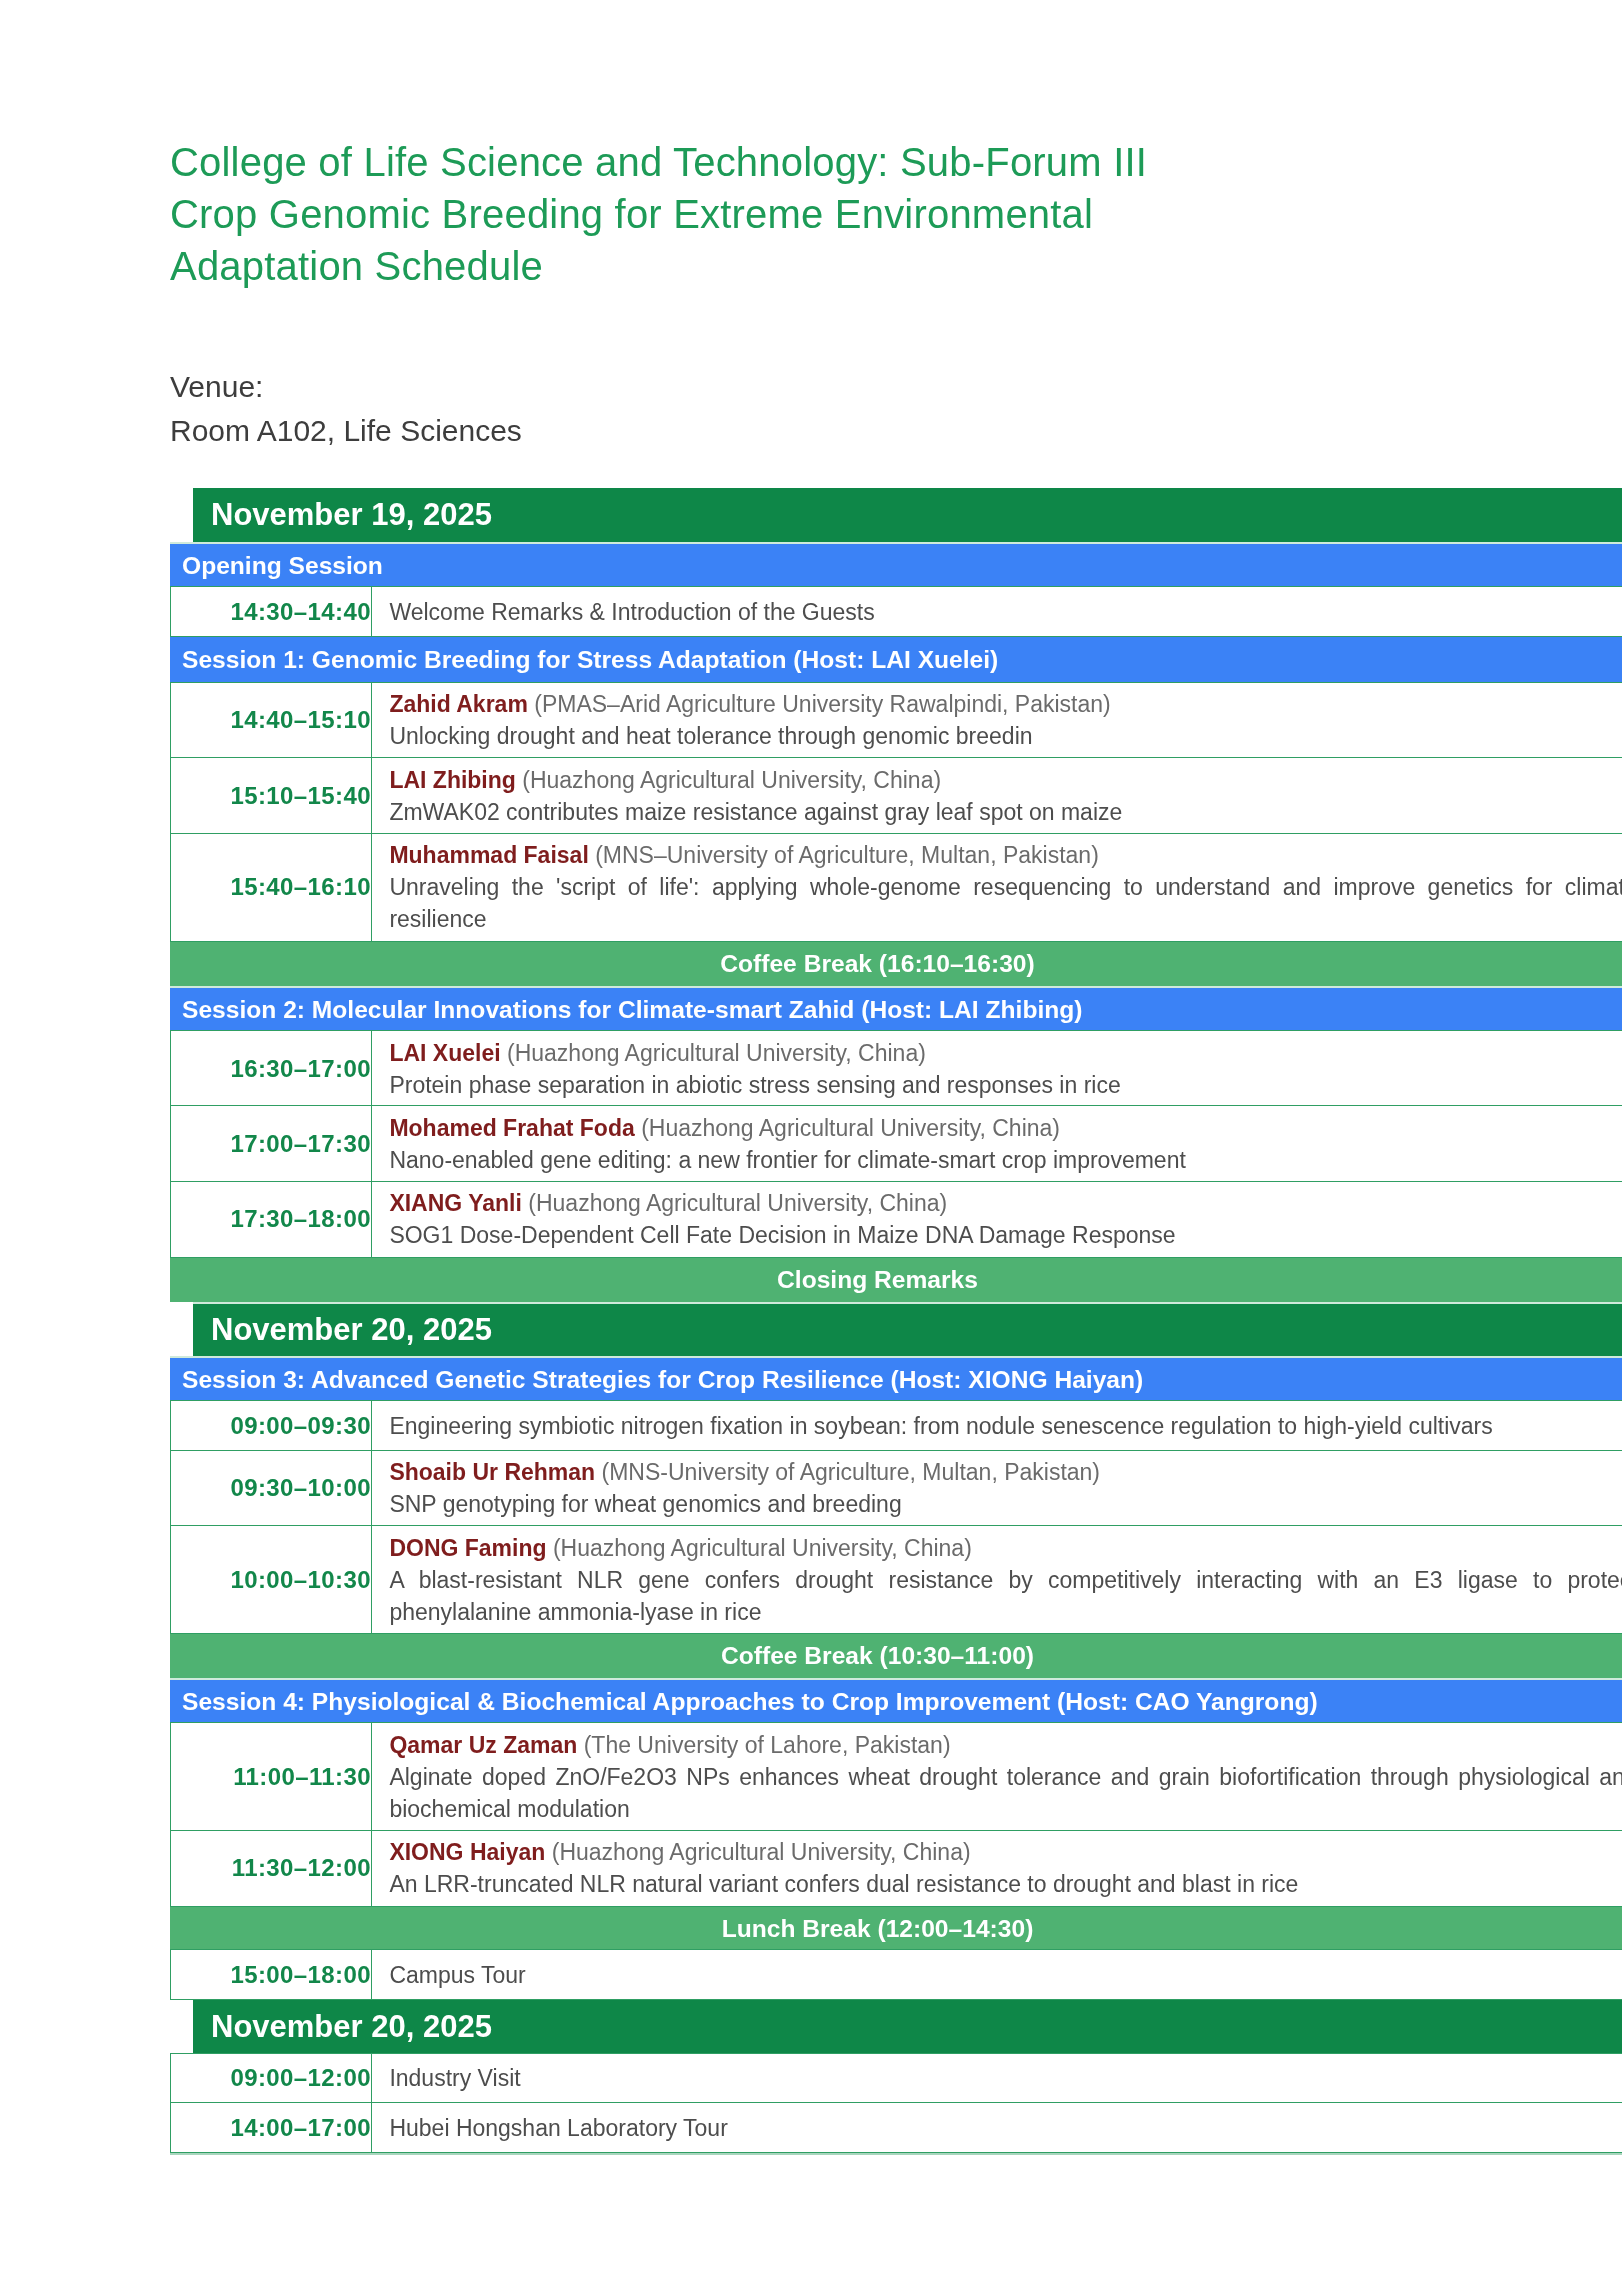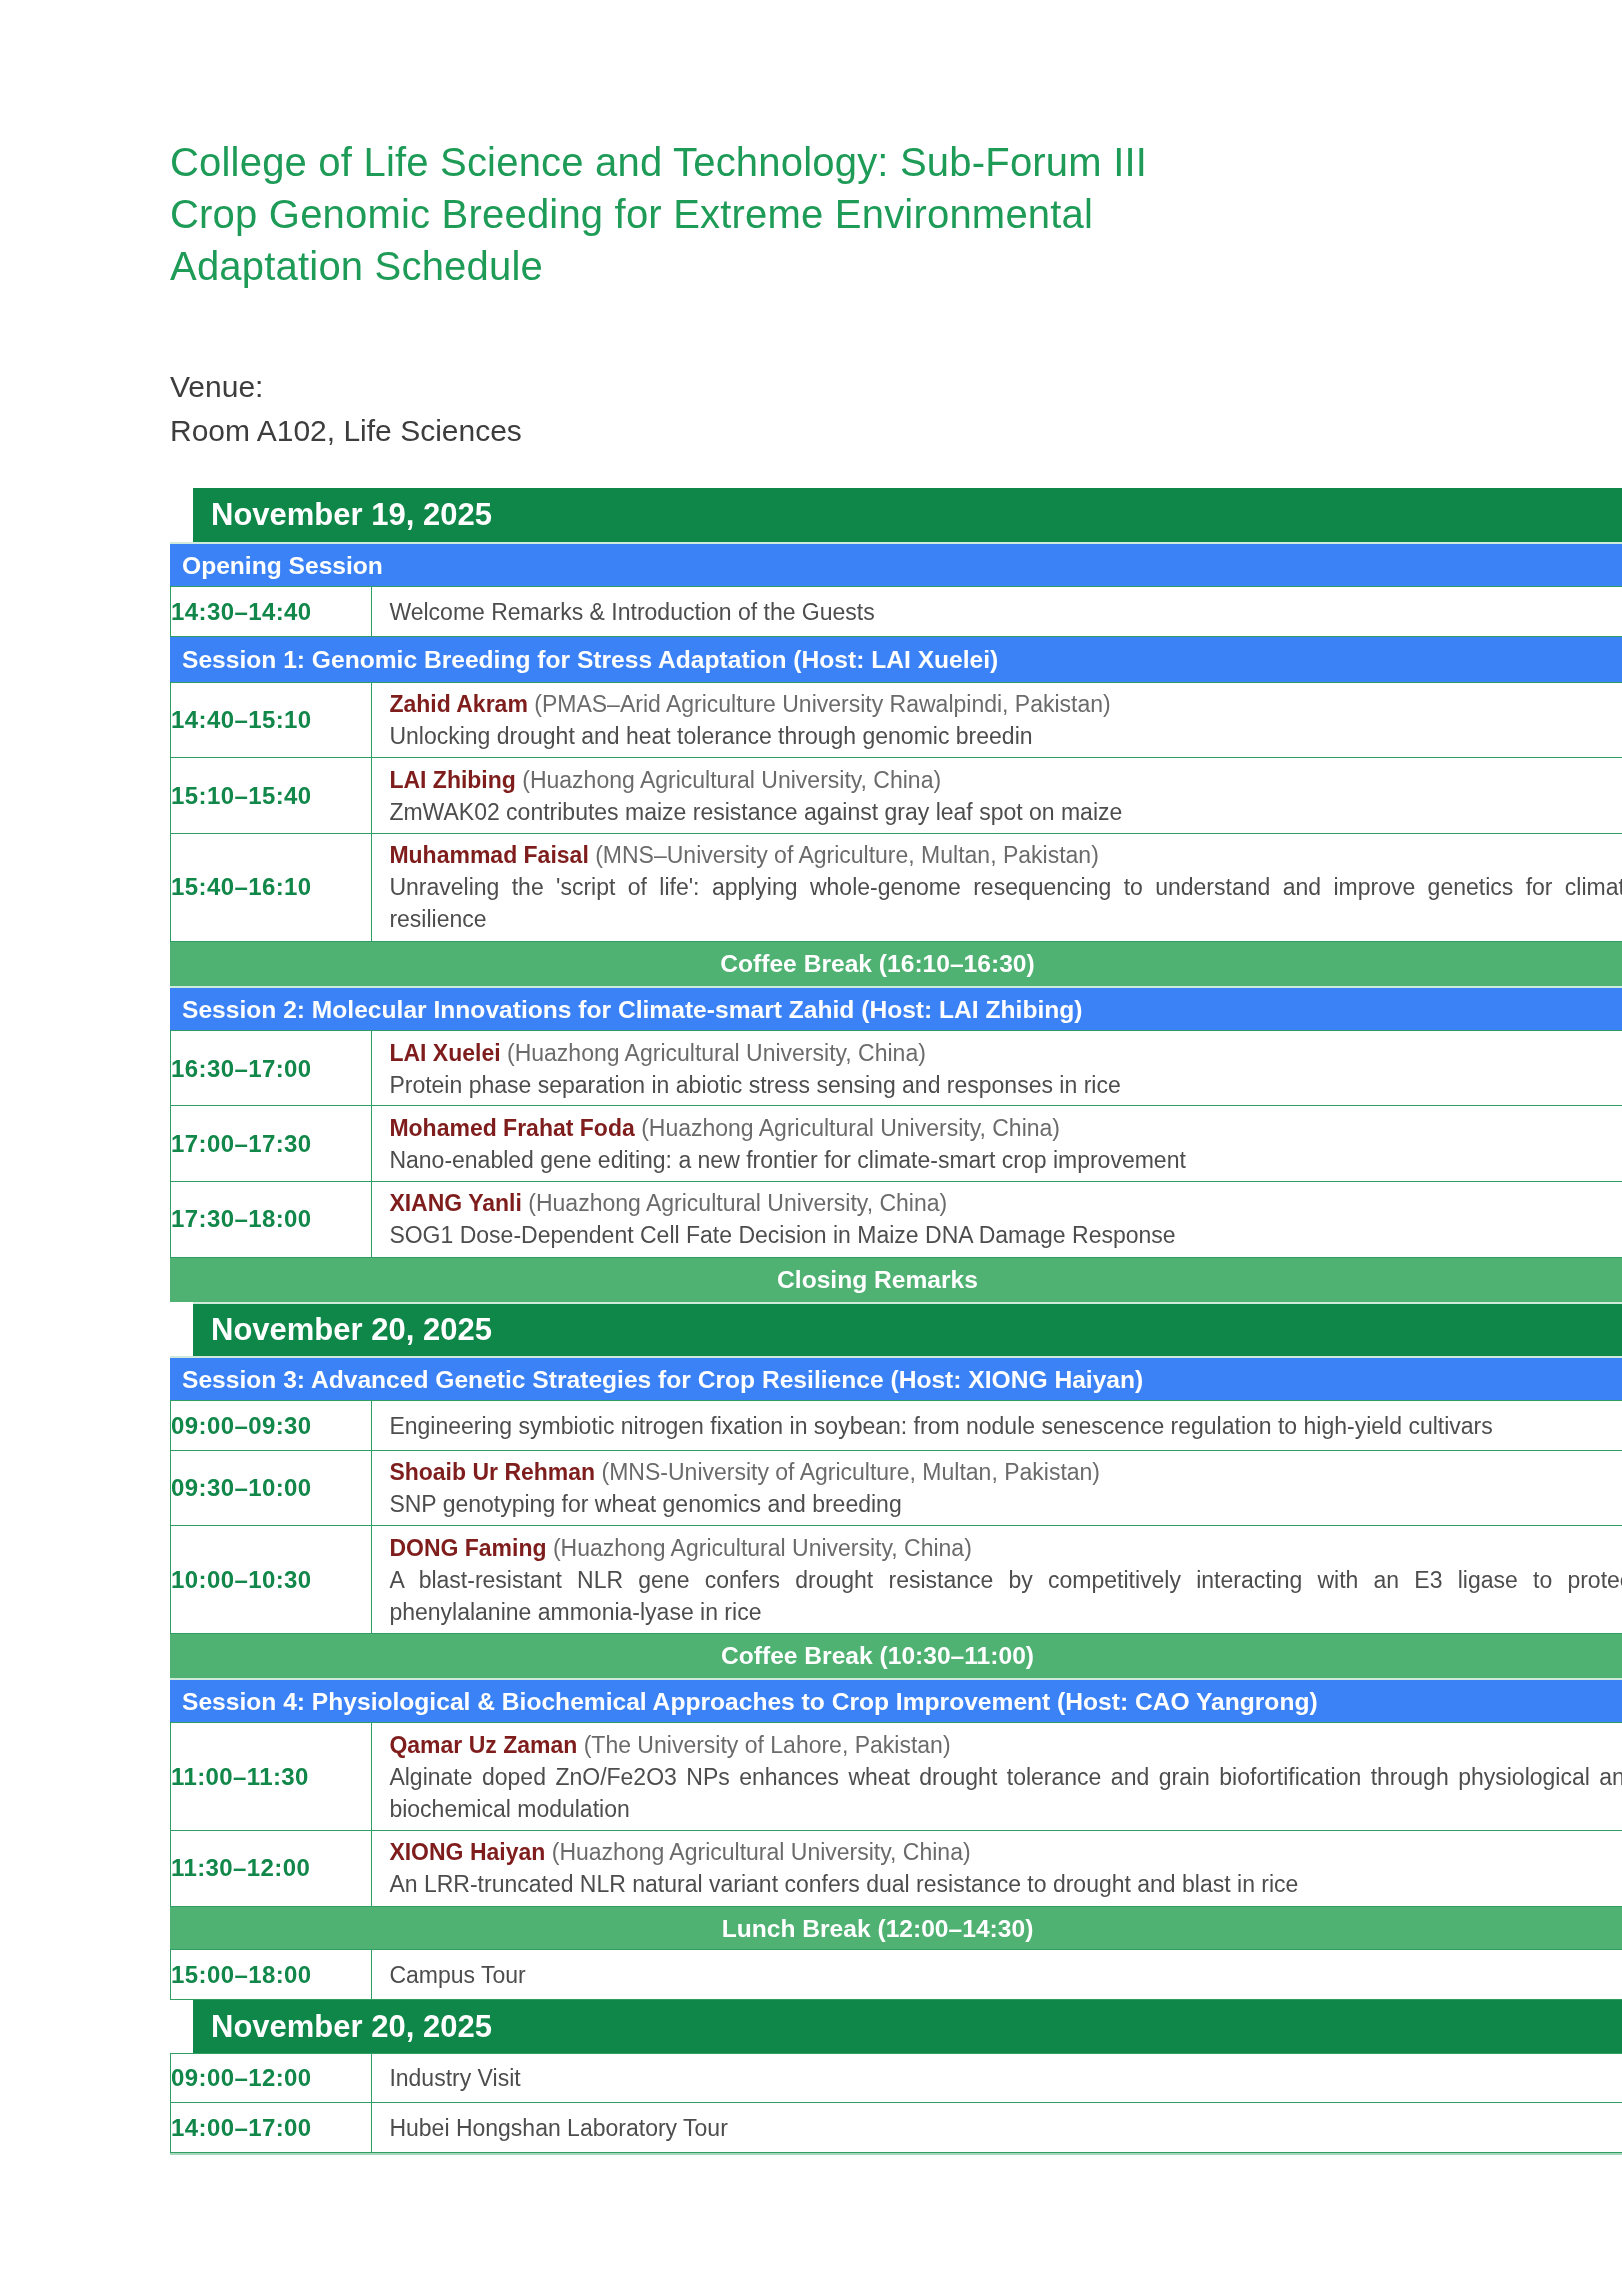--- a/index.html
+++ b/index.html
@@ -72,21 +72,21 @@
     background: #ffffff;
     border: 1.6px solid #2f9e63;
     margin-top: -1.6px;
     min-height: 51px;
   }
   .item .time {
     flex: 0 0 200px;
     width: 200px;
     display: flex;
     align-items: center;
-    justify-content: flex-start;
+    justify-content: flex-end;
     border-right: 1.6px solid #2f9e63;
     font-weight: 700;
     font-size: 24px;
     color: #12874a;
     letter-spacing: 0.4px;
   }
   .item .desc {
     flex: 1;
     display: flex;
     flex-direction: column;

